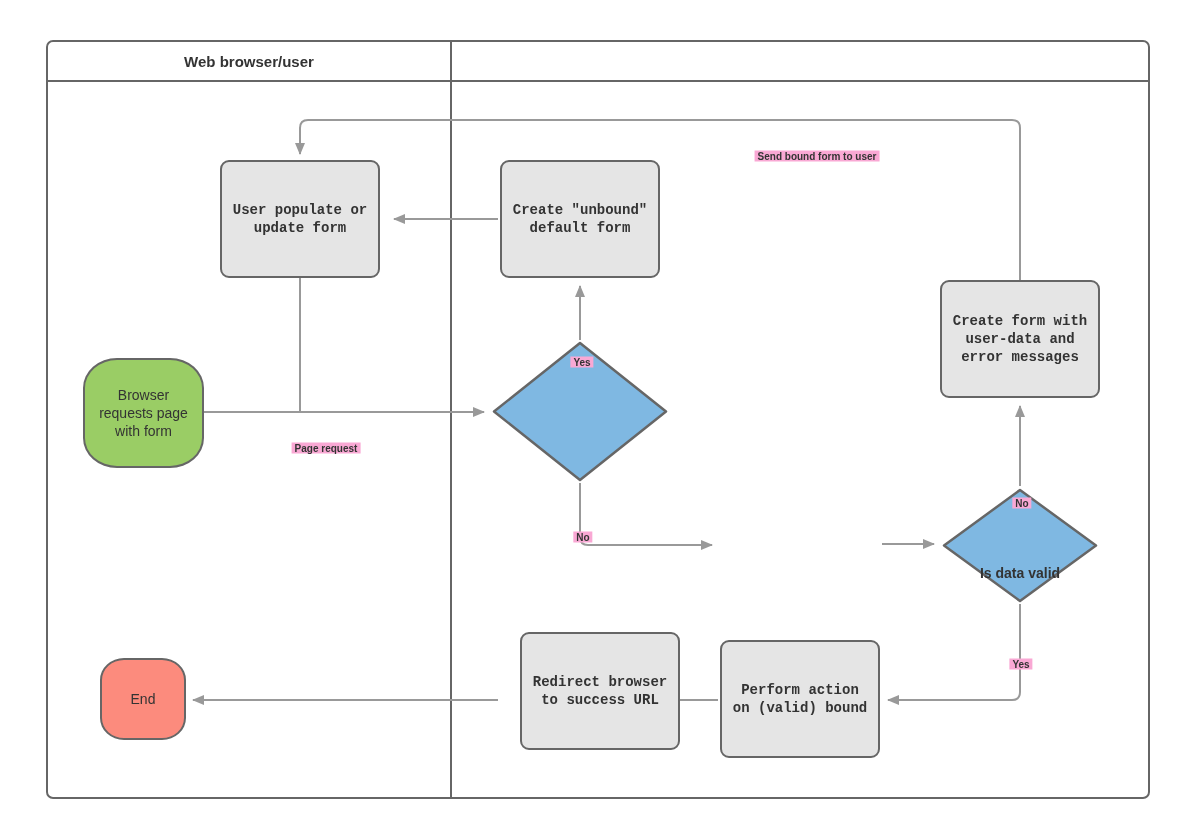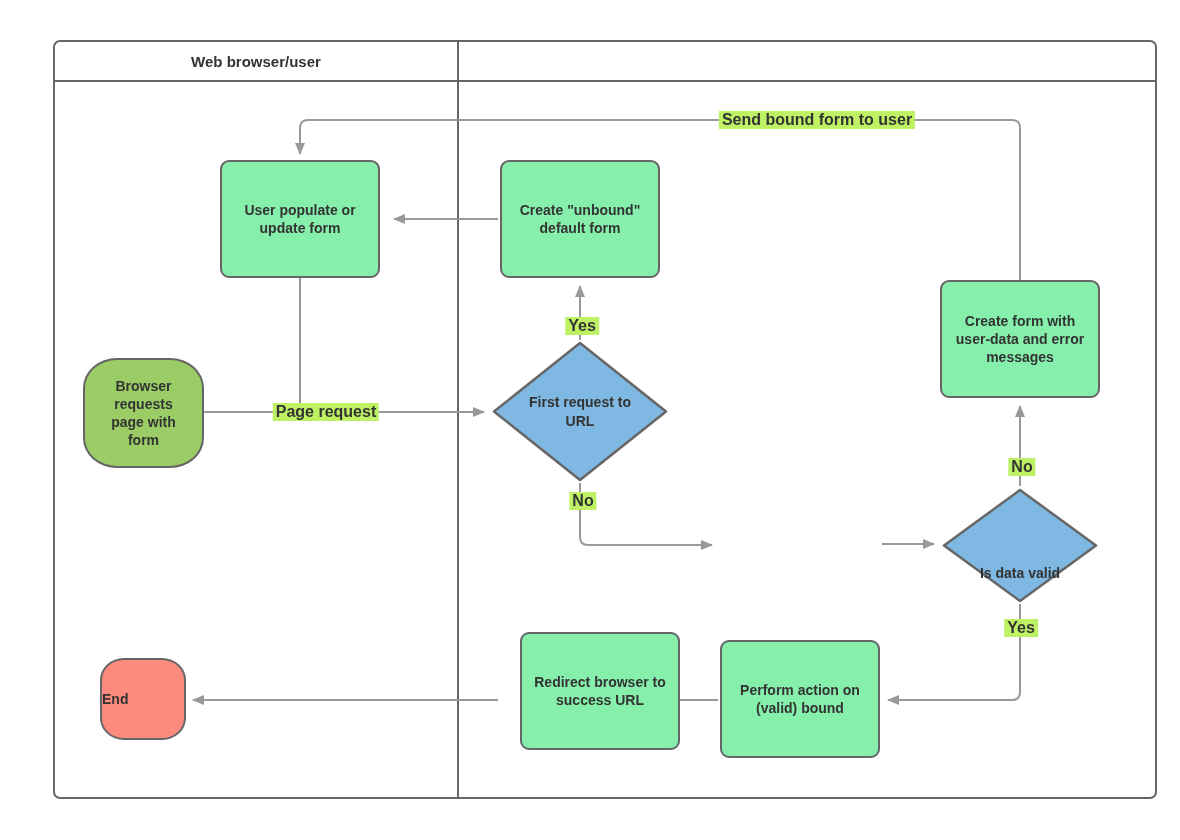--- a/index.html
+++ b/index.html
@@ -8,21 +8,21 @@
     width: 1180px;
     height: 840px;
     background: #ffffff;
     font-family: "Liberation Sans", sans-serif;
     color: #333333;
     overflow: hidden;
   }
   
   .pool {
     position: absolute;
-    left: 53px; top: 40px;
+    left: 46px; top: 40px;
     width: 1100px; height: 755px;
     border: 2px solid #666666;
     border-radius: 7px;
     box-sizing: content-box;
   }
   .pool-headerline {
     position: absolute;
     left: 0; right: 0; top: 38px;
     border-top: 2px solid #666666;
   }
@@ -37,44 +37,45 @@
     display: flex; align-items: center; justify-content: center;
     font-size: 15px;
   }
   .lane-title.l1 { left: 0; width: 402px; font-weight: bold; }
   .lane-title.l2 { left: 404px; width: 696px; font-weight: normal; }
 
   
   .node {
     position: absolute;
     width: 160px; height: 118px;
-    background: #86efac;
+    background: #e5e5e5;
     border: 2px solid #666666;
     border-radius: 9px;
     box-sizing: border-box;
     display: flex; align-items: center; justify-content: center;
     text-align: center;
     font-size: 14px; font-weight: bold; line-height: 1.3;
     padding: 0 8px;
+    font-family: Liberation Mono, monospace;
   }
   .n-user-populate   { left: 220px; top: 160px; }
   .n-create-unbound  { left: 500px; top: 160px; }
   .n-create-errors   { left: 940px; top: 280px; }
   .n-validate        { left: 720px; top: 485px; }
   .n-perform         { left: 720px; top: 640px; }
   .n-redirect        { left: 500px; top: 632px; margin-left: 20px; }
 
   
   .terminator {
     position: absolute;
     border: 2px solid #666666;
     box-sizing: border-box;
-    display: flex; align-items: center; justify-content: flex-start;
+    display: flex; align-items: center; justify-content: center;
     text-align: center;
-    font-size: 14px; font-weight: bold; line-height: 1.3;
+    font-size: 14px; font-weight: normal; line-height: 1.3;
   }
   .t-start {
     left: 83px; top: 358px; width: 121px; height: 110px;
     background: #9ACD65;
     border-radius: 34px / 30px;
     padding: 0 14px;
   }
   .t-end {
     left: 100px; top: 658px; width: 86px; height: 82px;
     background: #FC8B7D;
@@ -104,24 +105,25 @@
     fill: none;
     stroke: #999999;
     stroke-width: 2;
     stroke-linejoin: round;
   }
 
   
   .edge-label {
     position: absolute;
     transform: translate(-50%, -50%);
-    background: #bef264;
+    background: #f9a8d4;
     padding: 0 3px;
-    font-size: 16px; font-weight: bold;
+    font-size: 10px; font-weight: bold;
     white-space: nowrap;
+    margin-top: 36px;
   }
   .el-send  { left: 817px; top: 120px; }
   .el-page  { left: 326px; top: 412px; }
   .el-yes1  { left: 582px; top: 326px; }
   .el-no1   { left: 583px; top: 501px; }
   .el-no2   { left: 1022px; top: 467px; }
   .el-yes2  { left: 1021px; top: 628px; }
 </style>
 </head>
 <body>
@@ -171,23 +173,20 @@
   <div class="node n-perform">
     <span>Perform action on (valid) bound</span>
   </div>
   <div class="node n-redirect">
     <span>Redirect browser to success URL</span>
   </div>
 
   <svg class="diamond-svg d1" width="176" height="141">
     <polygon points="88,2 174,70.5 88,139 2,70.5" fill="#7FB8E2" stroke="#666666" stroke-width="2.5" stroke-linejoin="round"></polygon>
   </svg>
-  <div class="diamond-label dl1">
-    <span style="max-width:110px;">First request to URL</span>
-  </div>
 
   <svg class="diamond-svg d2" width="156" height="115">
     <polygon points="78,2 154,57.5 78,113 2,57.5" fill="#7FB8E2" stroke="#666666" stroke-width="2.5" stroke-linejoin="round"></polygon>
   </svg>
   <div class="diamond-label dl2">
     <span>Is data valid</span>
   </div>
 
   <div class="terminator t-end">
     <span>End</span>

